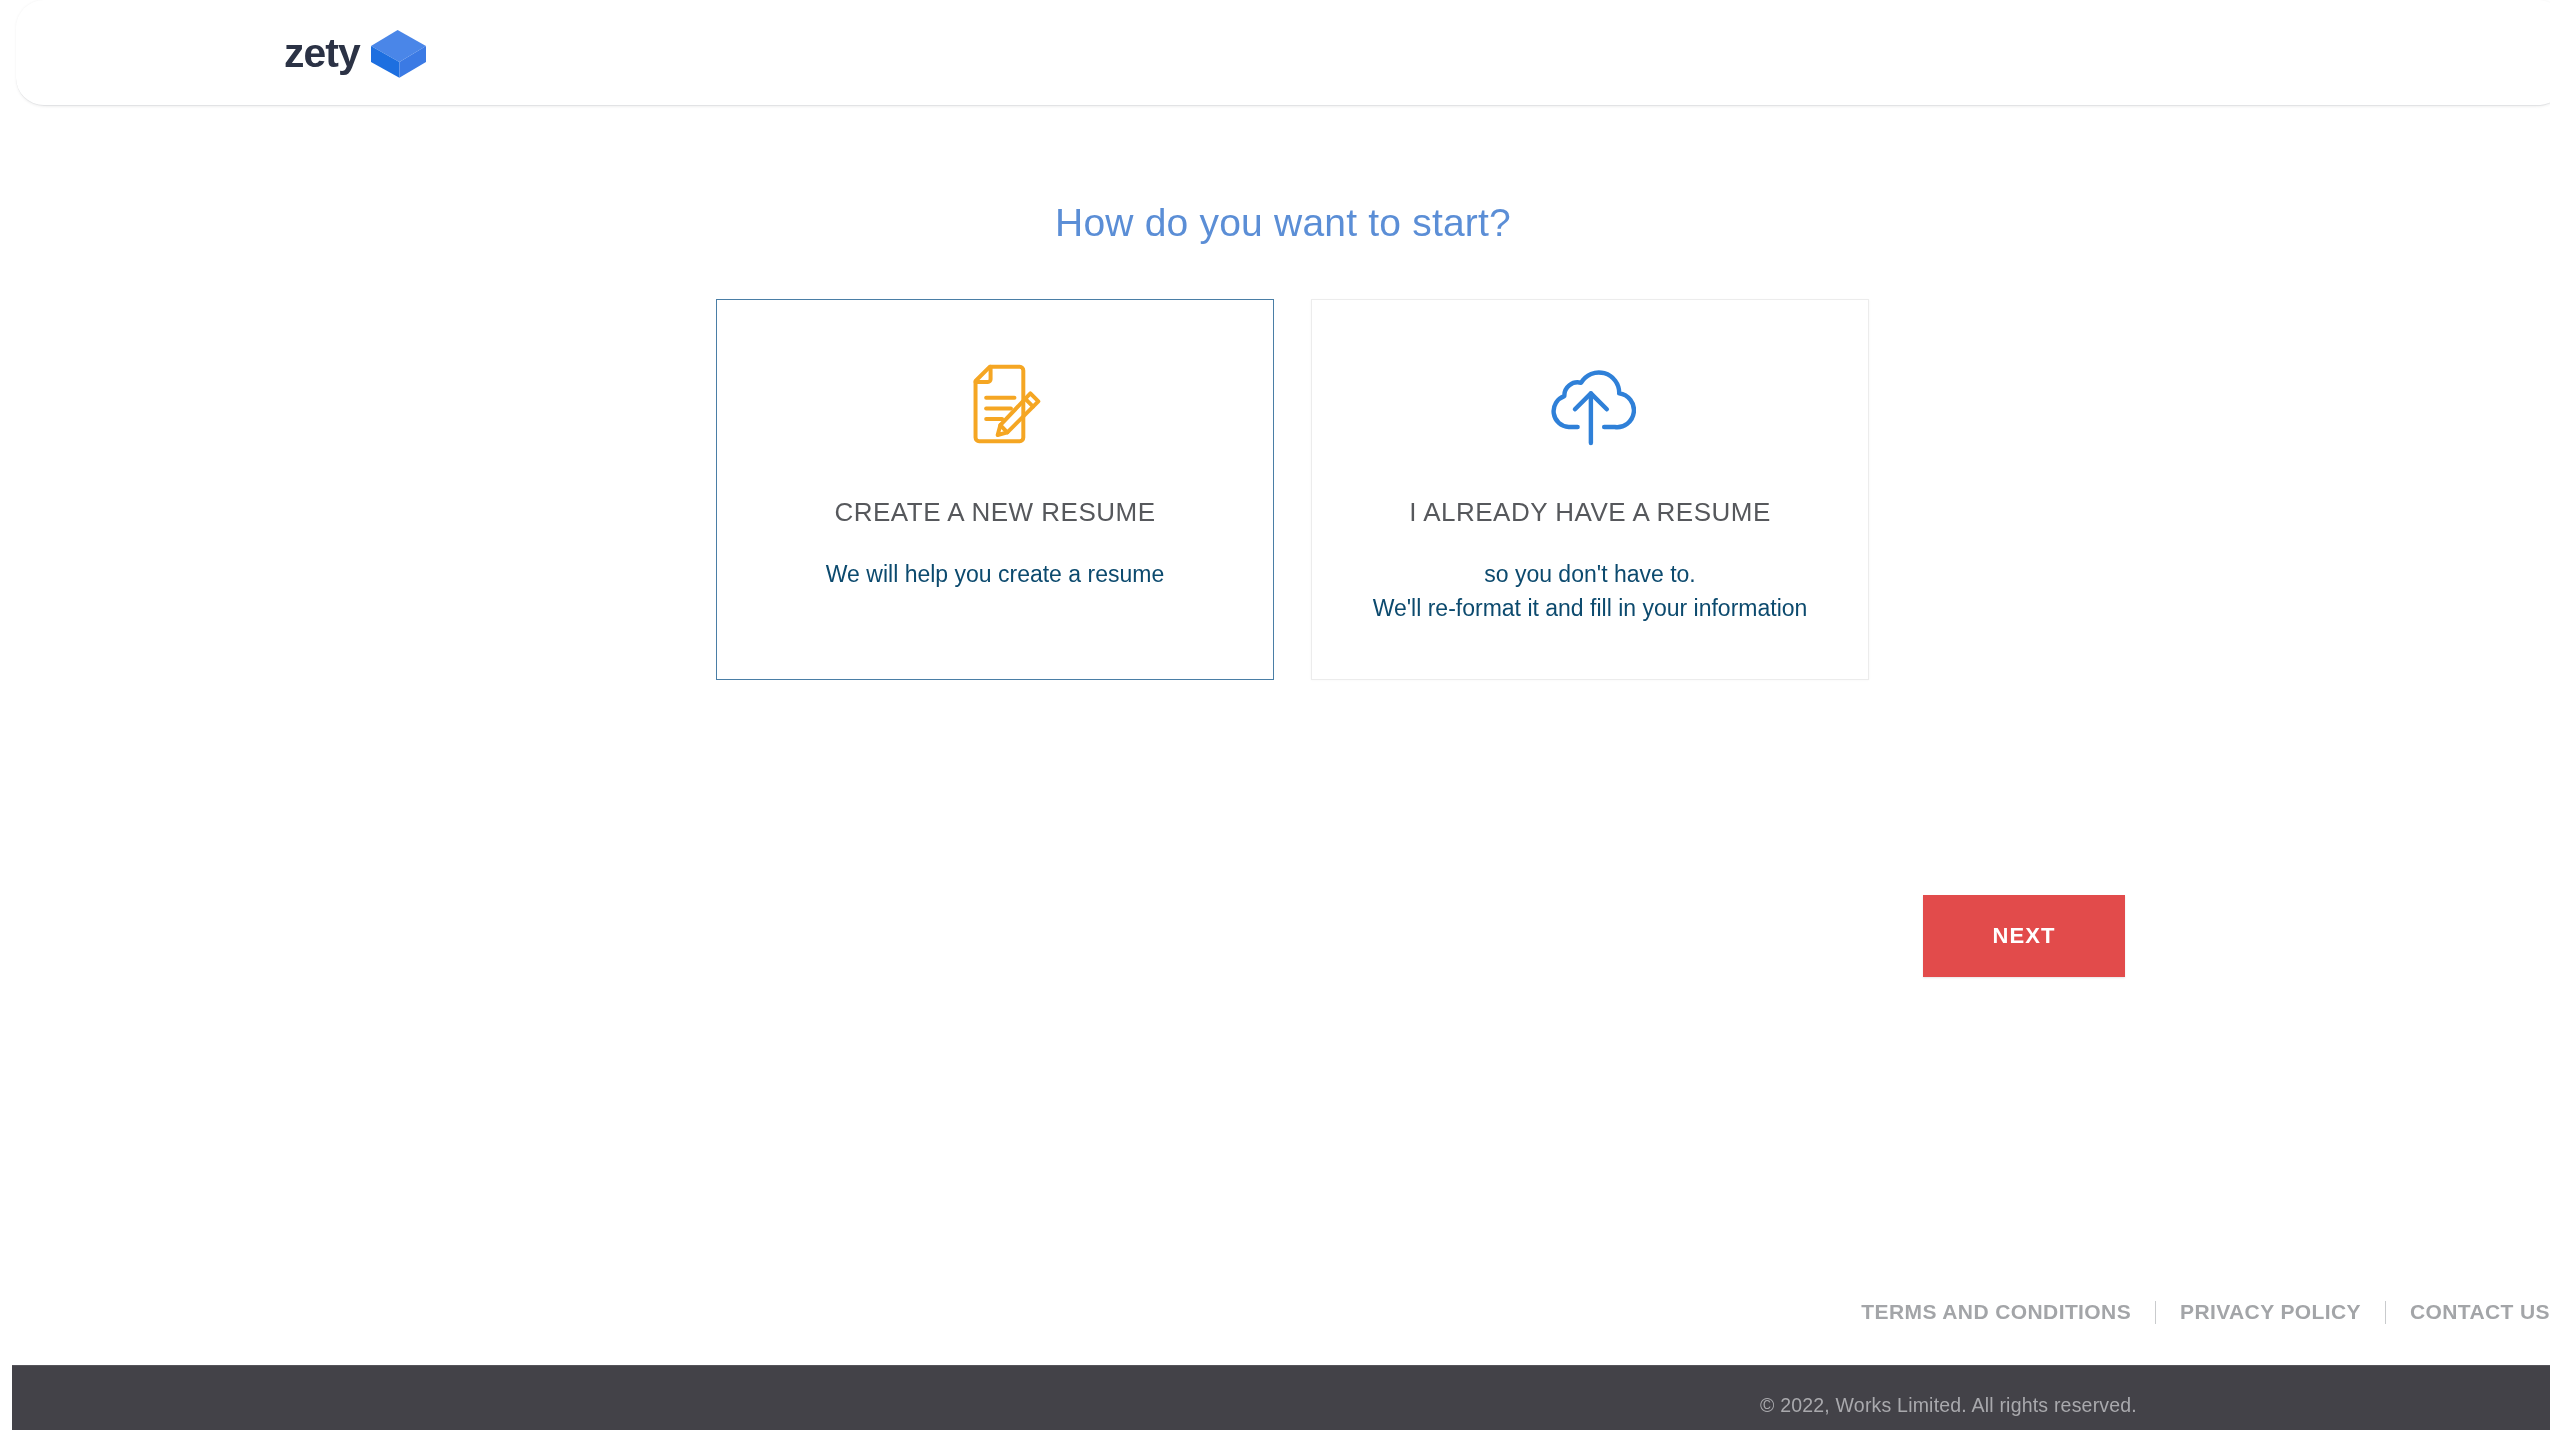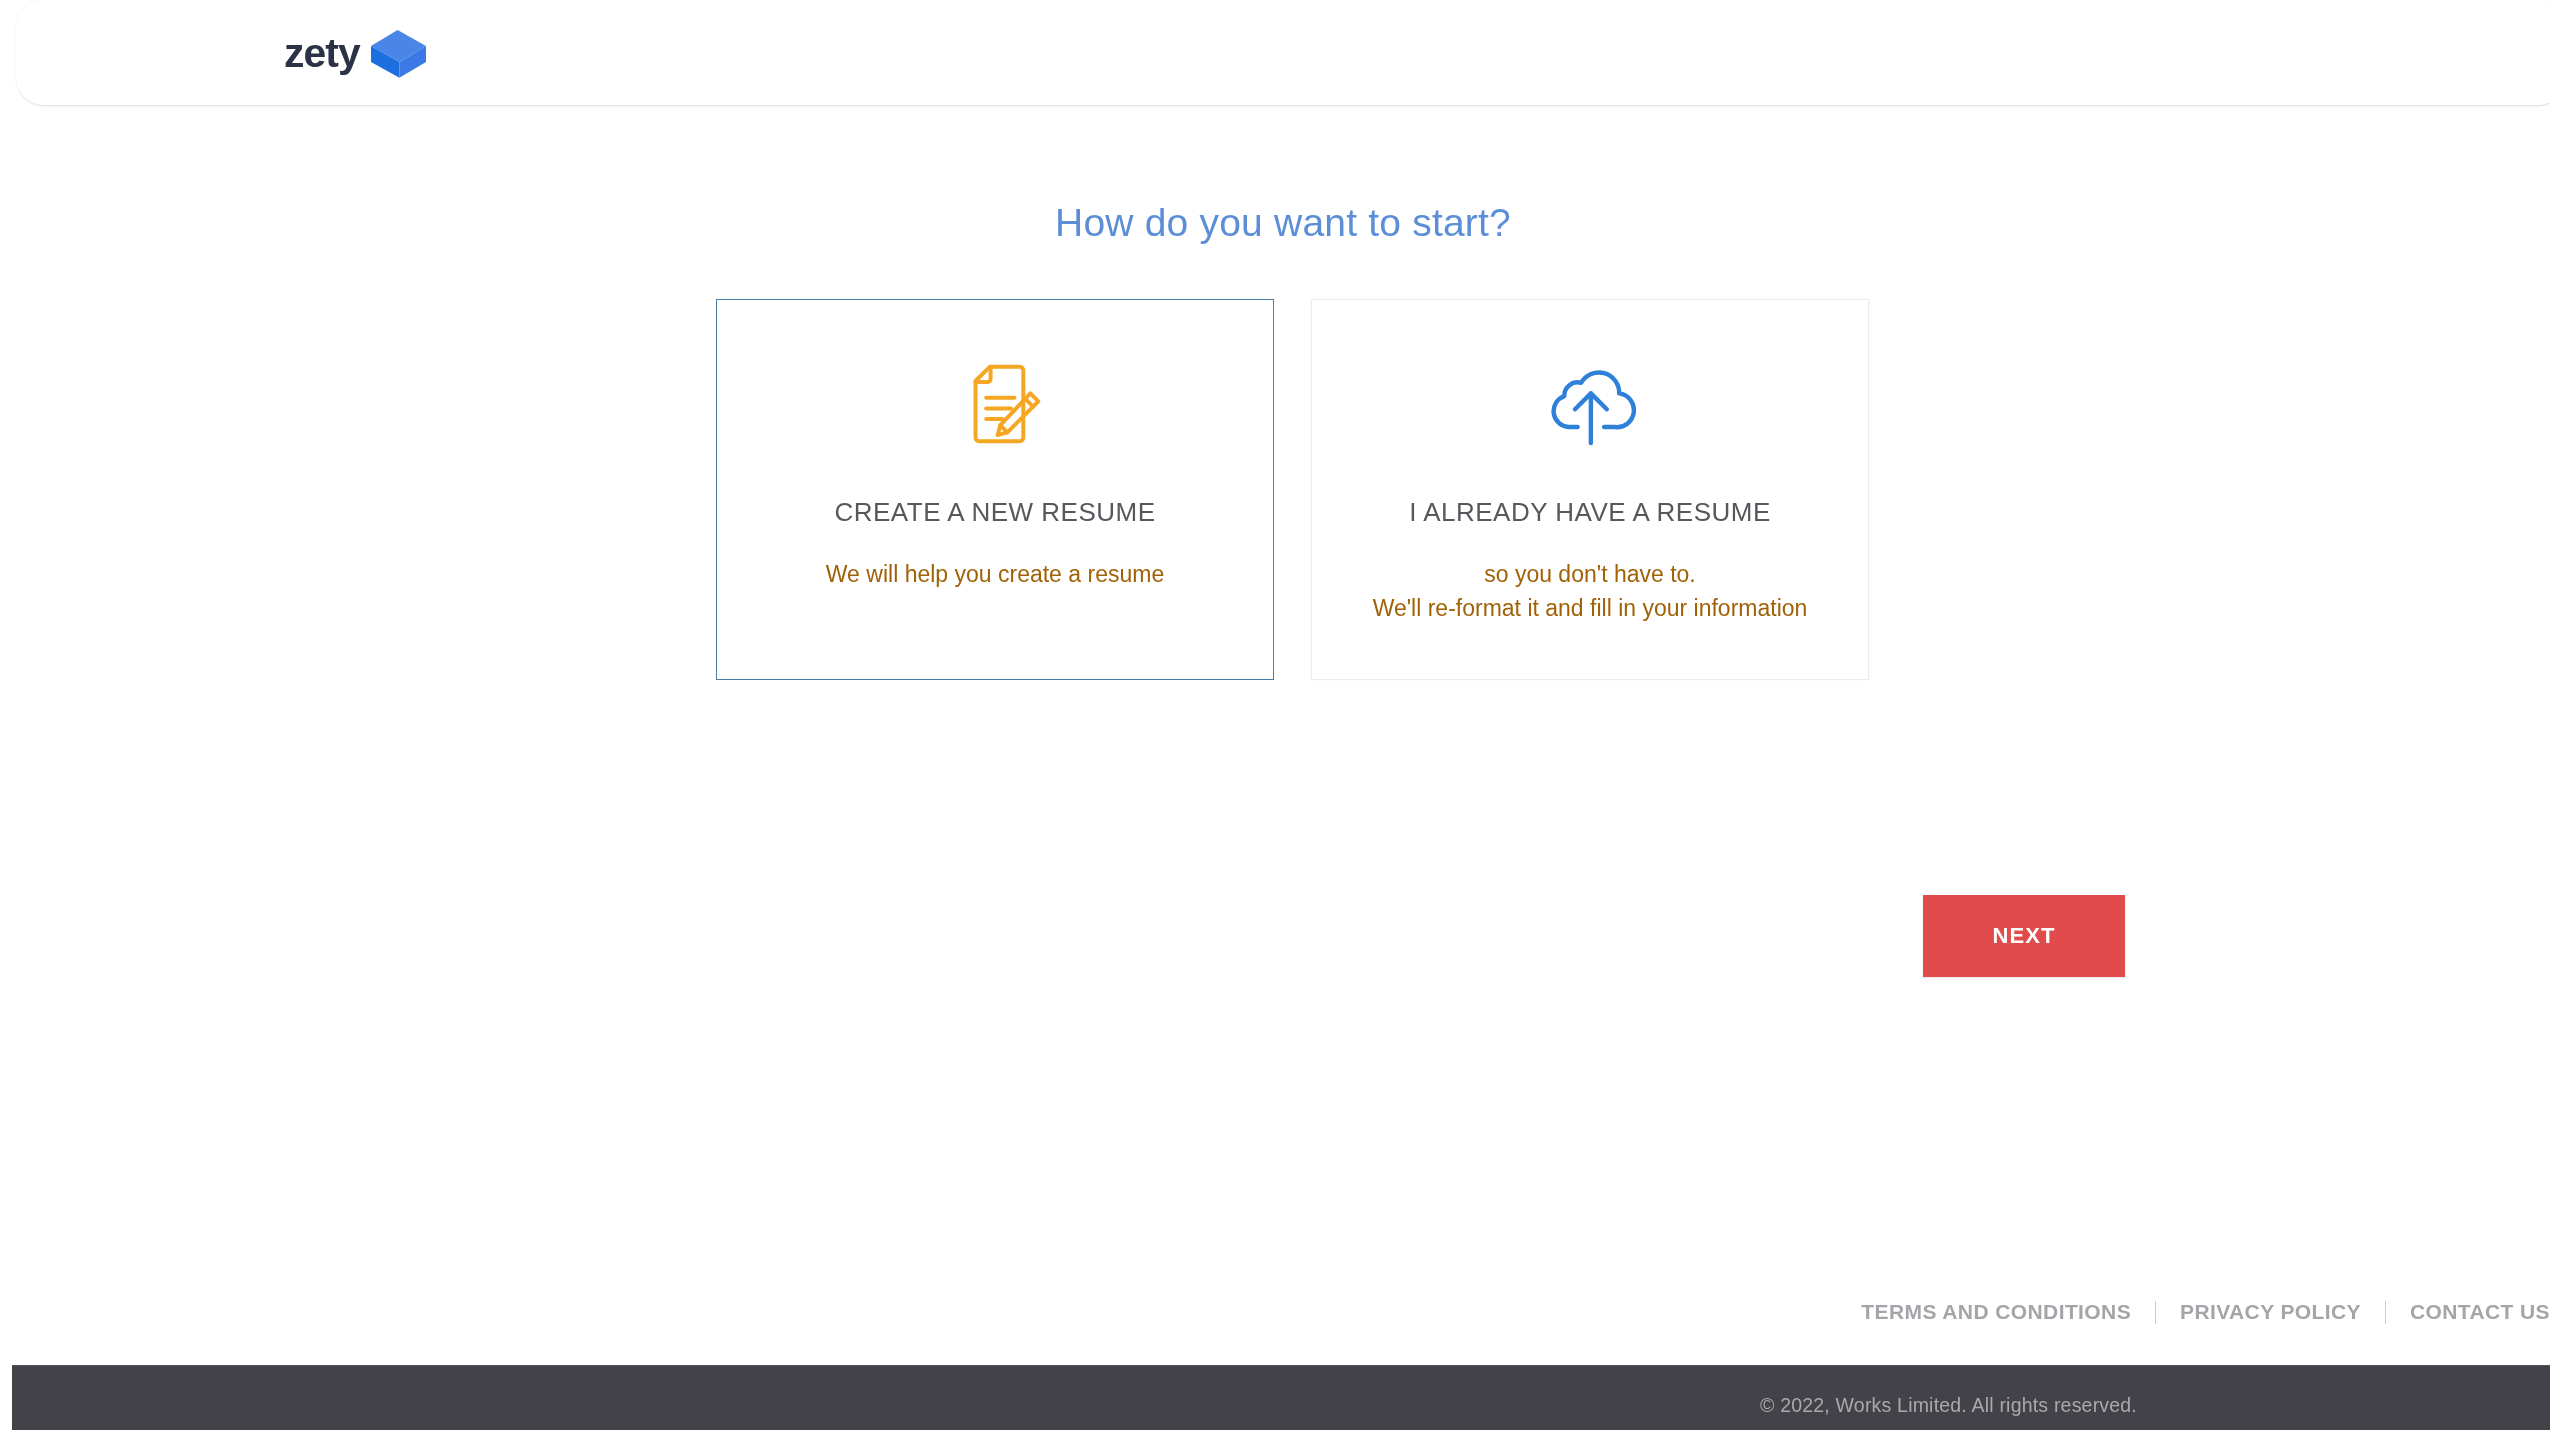--- a/index.html
+++ b/index.html
@@ -101,21 +101,21 @@
     letter-spacing: 0.5px;
   }
   .card-desc {
     position: absolute;
     top: 257px;
     left: 0;
     width: 100%;
     text-align: center;
     font-size: 23px;
     font-weight: 400;
-    color: #a16207;
+    color: #0c4a6e;
     line-height: 34px;
   }
 
   
   .next-button {
     position: absolute;
     left: 1923px;
     top: 895px;
     width: 202px;
     height: 82px;

